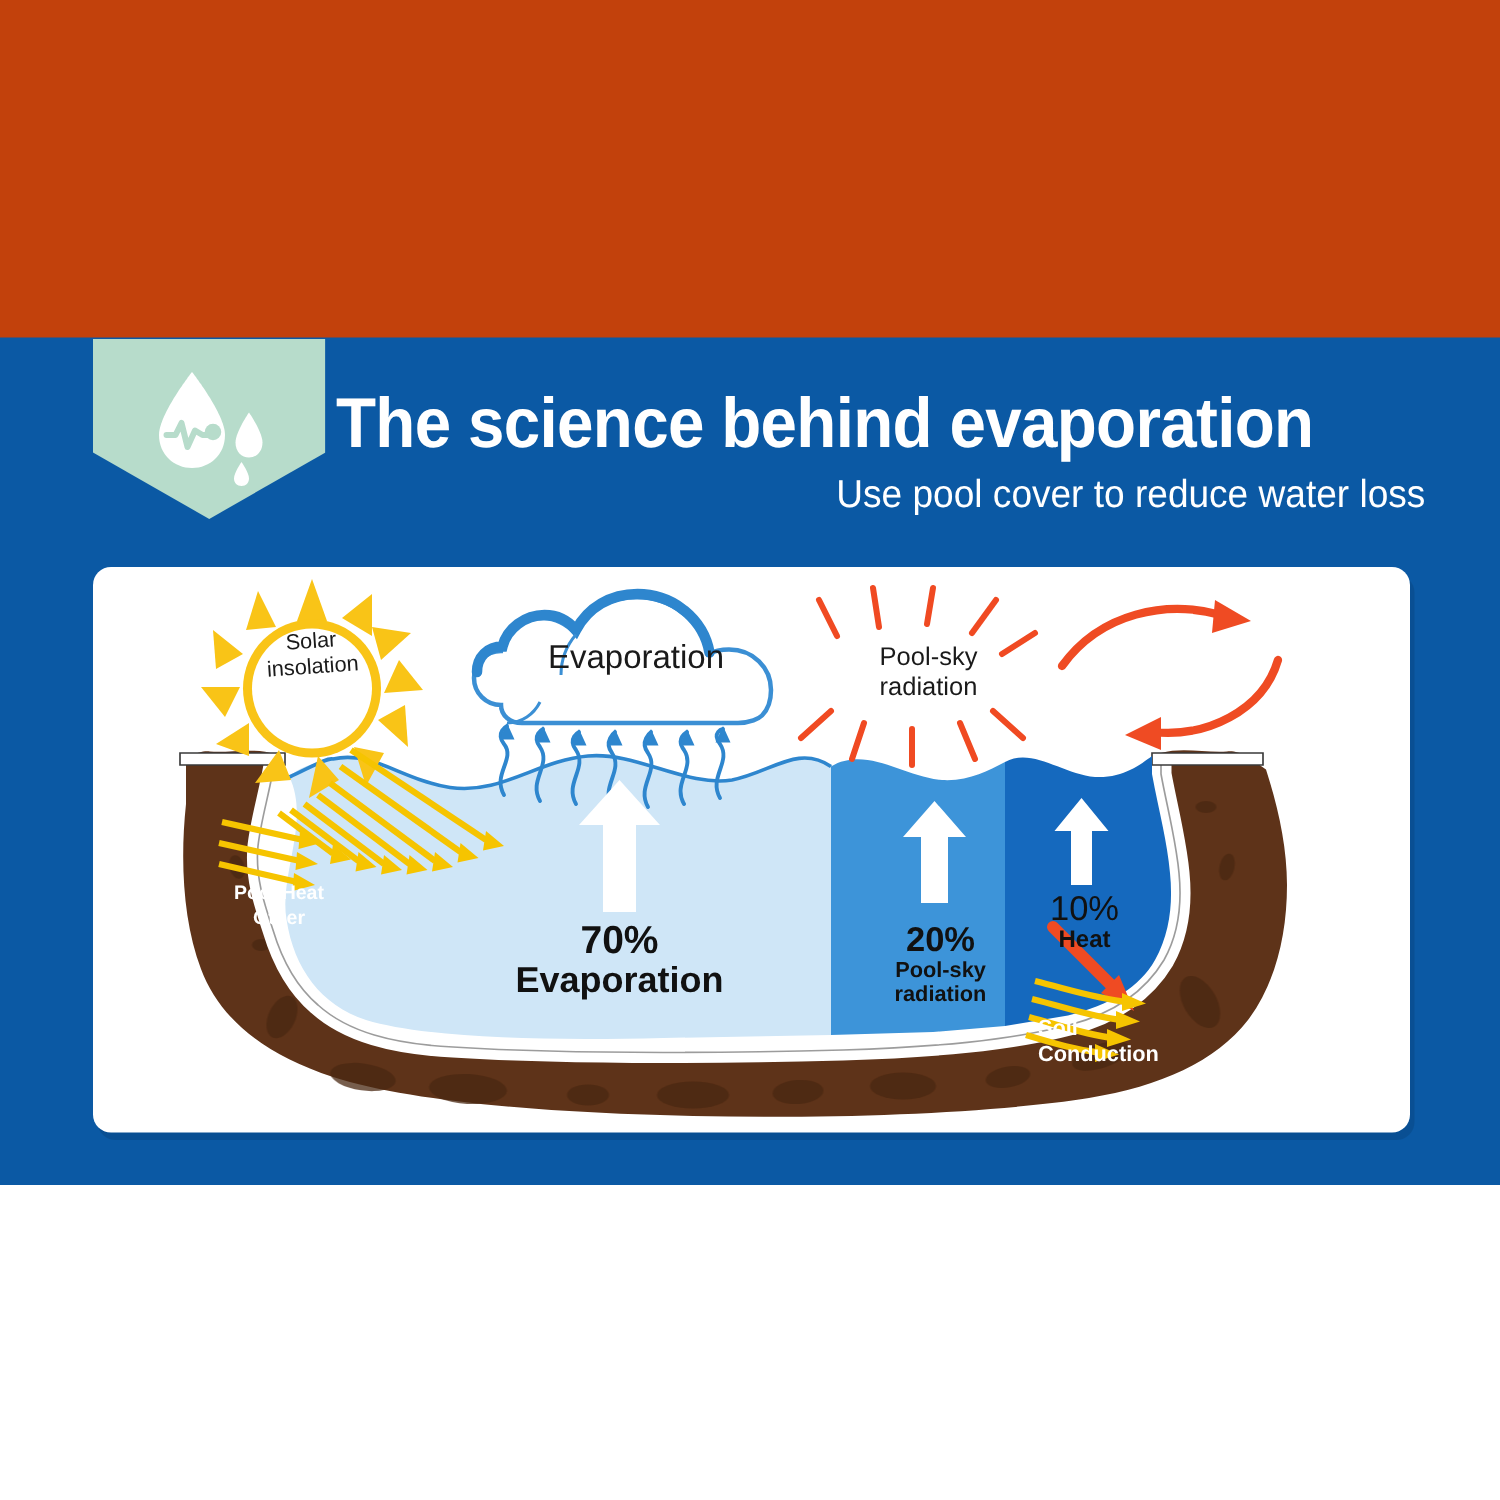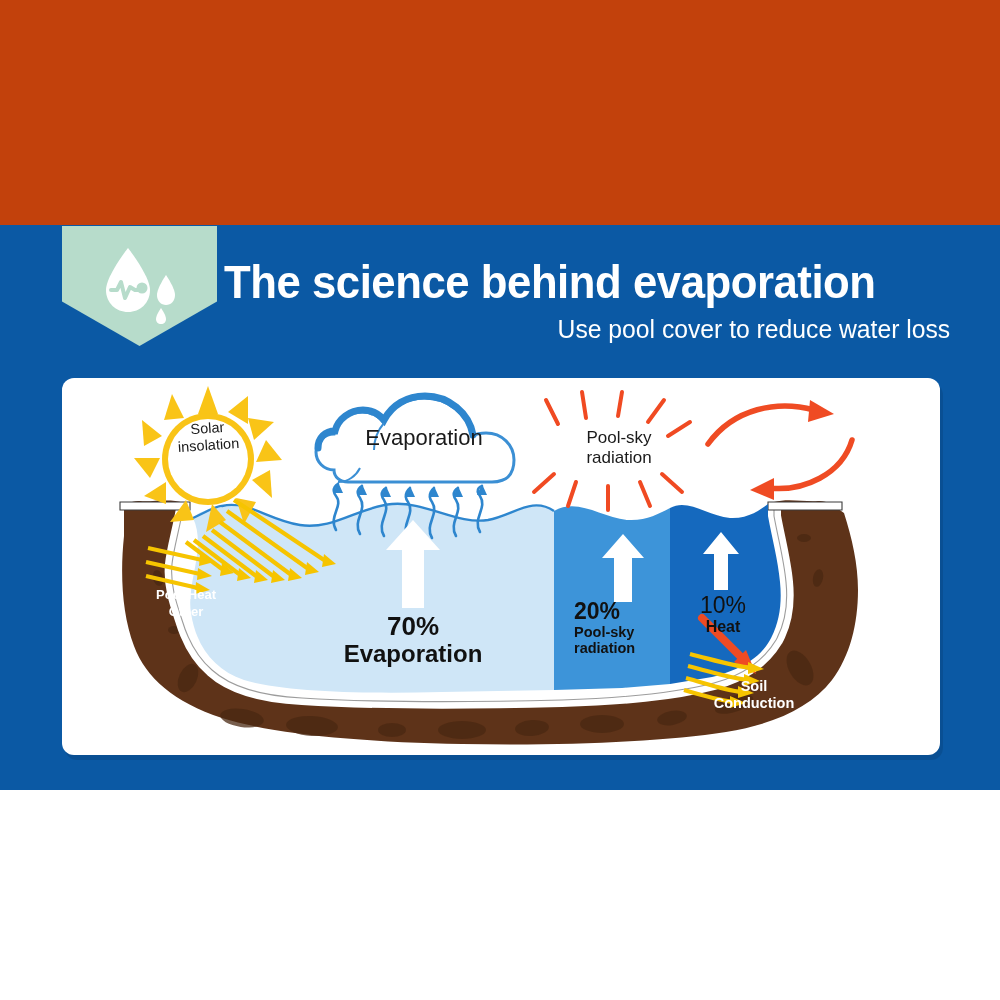--- a/index.html
+++ b/index.html
@@ -69,31 +69,31 @@
   .lbl-poolheat {
     left:78px; top:208px; width:92px; text-align:center;
     font-size:13px; line-height:17px; color:#ffffff; font-weight:bold;
   }
   .lbl-70 {
     left:258px; top:234px; width:186px; text-align:center; color:#111;
   }
   .lbl-70 .big { display:block; font-size:26px; font-weight:bold; line-height:28px; }
   .lbl-70 .sub { display:block; font-size:24px; font-weight:bold; line-height:27px; }
   .lbl-20 {
-    left:512px; top:221px; width:106px; color:#111;
+    left:512px; top:236px; width:106px; text-align:center; color:#111;
   }
   .lbl-20 .big { display:block; font-size:23px; font-weight:bold; line-height:25px; }
   .lbl-20 .sub { display:block; font-size:14.5px; font-weight:bold; line-height:16px; }
   .lbl-10 {
     left:616px; top:215px; width:90px; text-align:center; color:#111;
   }
   .lbl-10 .big { display:block; font-size:23px; font-weight:normal; line-height:25px; }
   .lbl-10 .sub { display:block; font-size:16px; font-weight:bold; line-height:18px; }
   .lbl-soil {
-    left:630px; top:300px; width:124px; text-align:center;
+    left:630px; top:300px; width:124px; 
     font-size:14.5px; line-height:17px; color:#ffffff; font-weight:bold;
   }
 </style>
 </head>
 <body>
 
 <div id="stage">
 
   <div class="banner"></div>
 

